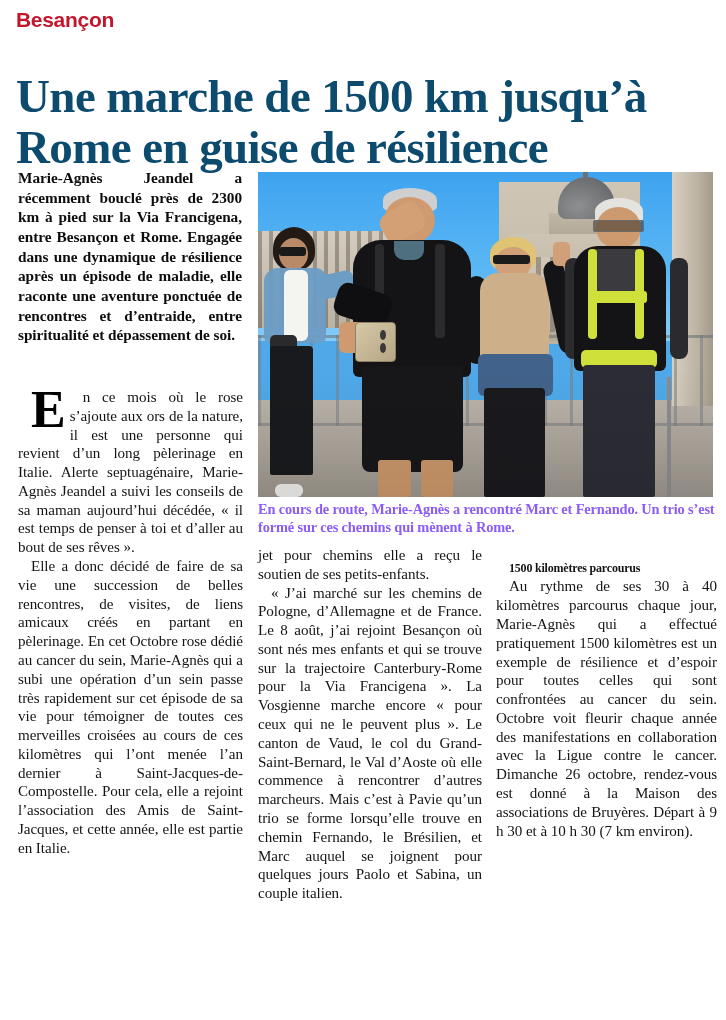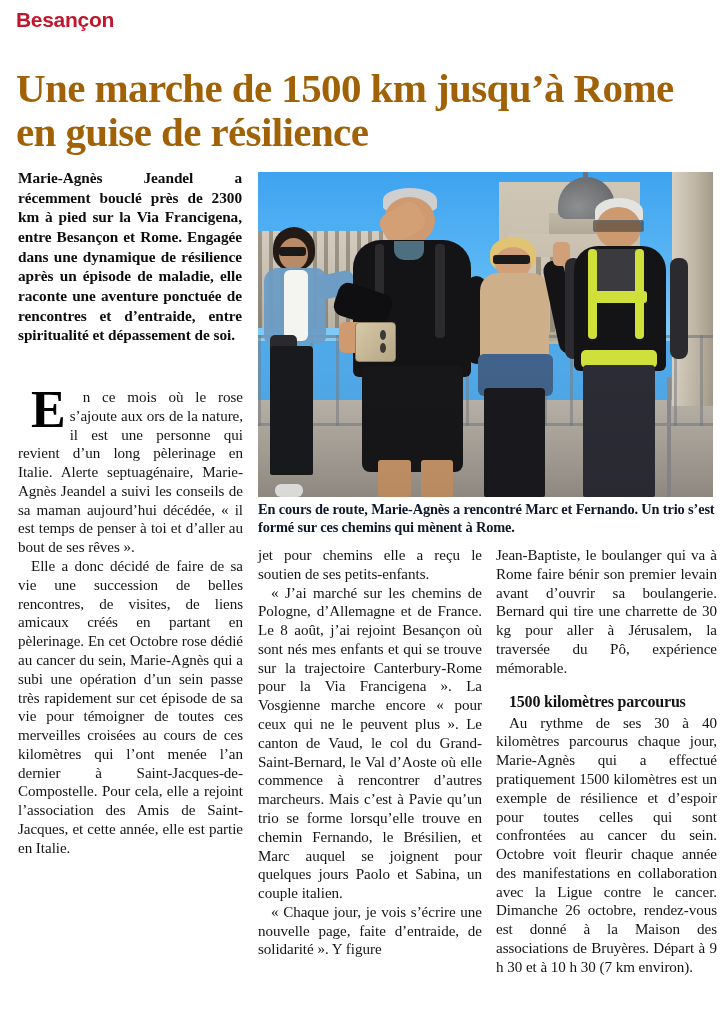--- a/index.html
+++ b/index.html
@@ -37,24 +37,24 @@
   }
 
   
   .headline {
     position: absolute;
     left: 16px;
     top: 40px;
     width: 700px;
     font-family: "Liberation Serif", "DejaVu Serif", serif;
     font-weight: bold;
-    font-size: 41px;
+    font-size: 47px;
     line-height: 1.07;
     letter-spacing: -0.6px;
-    color: #a16207;
+    color: #0c4a6e;
   }
 
   
   .lead {
     position: absolute;
     left: 18px;
     top: 168px;
     width: 224px;
     font-family: "Liberation Serif", "DejaVu Serif", serif;
     font-weight: bold;
@@ -82,21 +82,21 @@
   }
   .caption {
     position: absolute;
     left: 258px;
     top: 500px;
     width: 458px;
     font-family: "Liberation Serif", "DejaVu Serif", serif;
     font-weight: bold;
     font-size: 14.4px;
     line-height: 1.26;
-    color: #0f172a;
+    color: #8b5cf6;
     letter-spacing: -0.15px;
   }
 
   
   .col {
     position: absolute;
     font-family: "Liberation Serif", "DejaVu Serif", serif;
     font-size: 15.1px;
     line-height: 1.245;
     text-align: justify;
@@ -109,21 +109,21 @@
   }
   .col p.noindent { text-indent: 0; }
 
   #col1 { left: 18px; top: 388px; width: 225px; }
   #col2 { left: 258px; top: 546px; width: 224px; }
   #col3 { left: 496px; top: 546px; width: 221px; }
 
   .subhead {
     font-family: "Liberation Serif", "DejaVu Serif", serif;
     font-weight: bold;
-    font-size: 16px;
+    font-size: 12px;
     line-height: 1.2;
     text-indent: 0;
     margin-top: 15px !important;
     margin-bottom: 2px !important;
     letter-spacing: -0.2px;
   }
 
   
   .dropcap-para::first-letter {
     float: left;
@@ -400,22 +400,20 @@
   <div class="caption">En cours de route, Marie-Agnès a rencontré Marc et Fernando. Un trio s’est formé sur ces chemins qui mènent à Rome.</div>
 
   <div class="col" id="col1">
     <p class="dropcap-para">En ce mois où le rose s’ajoute aux ors de la nature, il est une personne qui revient d’un long pèlerinage en Italie. Alerte septuagénaire, Marie-Agnès Jeandel a suivi les conseils de sa maman aujourd’hui décédée, « il est temps de penser à toi et d’aller au bout de ses rêves ».</p>
     <p>Elle a donc décidé de faire de sa vie une succession de belles rencontres, de visites, de liens amicaux créés en partant en pèlerinage. En cet Octobre rose dédié au cancer du sein, Marie-Agnès qui a subi une opération d’un sein passe très rapidement sur cet épisode de sa vie pour témoigner de toutes ces merveilles croisées au cours de ces kilomètres qui l’ont menée l’an dernier à Saint-Jacques-de-Compostelle. Pour cela, elle a rejoint l’association des Amis de Saint-Jacques, et cette année, elle est partie en Italie.</p>
   </div>
 
   <div class="col" id="col2">
     <p class="noindent">jet pour chemins elle a reçu le soutien de ses petits-enfants.</p>
     <p>« J’ai marché sur les chemins de Pologne, d’Allemagne et de France. Le 8 août, j’ai rejoint Besançon où sont nés mes enfants et qui se trouve sur la trajectoire Canterbury-Rome pour la Via Francigena ». La Vosgienne marche encore « pour ceux qui ne le peuvent plus ». Le canton de Vaud, le col du Grand-Saint-Bernard, le Val d’Aoste où elle commence à rencontrer d’autres marcheurs. Mais c’est à Pavie qu’un trio se forme lorsqu’elle trouve en chemin Fernando, le Brésilien, et Marc auquel se joignent pour quelques jours Paolo et Sabina, un couple italien.</p>
-    <p>« Chaque jour, je vois s’écrire une nouvelle page, faite d’entraide, de solidarité ». Y figure</p>
   </div>
 
   <div class="col" id="col3">
-    <p class="noindent">Jean-Baptiste, le boulanger qui va à Rome faire bénir son premier levain avant d’ouvrir sa boulangerie. Bernard qui tire une charrette de 30 kg pour aller à Jérusalem, la traversée du Pô, expérience mémorable.</p>
     <p class="subhead">1500 kilomètres parcourus</p>
     <p>Au rythme de ses 30 à 40 kilomètres parcourus chaque jour, Marie-Agnès qui a effectué pratiquement 1500 kilomètres est un exemple de résilience et d’espoir pour toutes celles qui sont confrontées au cancer du sein. Octobre voit fleurir chaque année des manifestations en collaboration avec la Ligue contre le cancer. Dimanche 26 octobre, rendez-vous est donné à la Maison des associations de Bruyères. Départ à 9 h 30 et à 10 h 30 (7 km environ).</p>
   </div>
 
 </div>
 
 </body></html>

